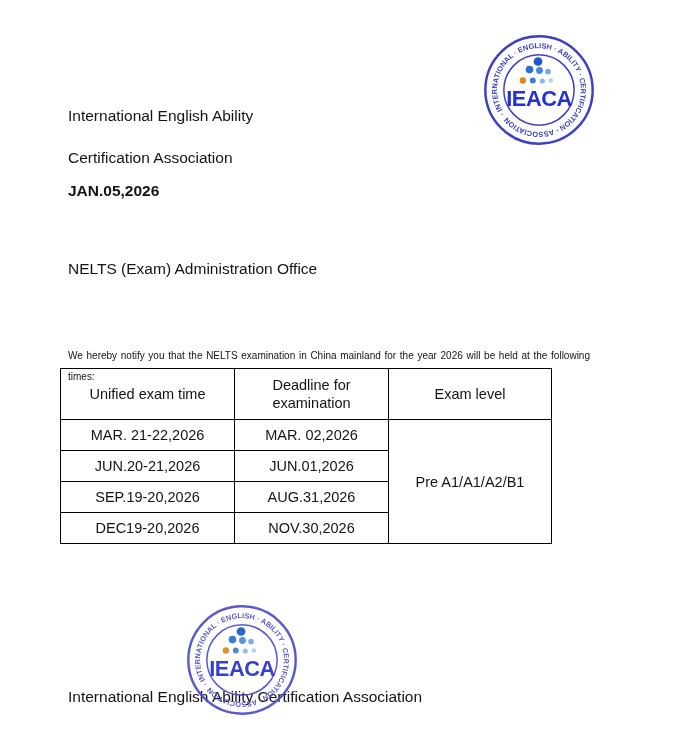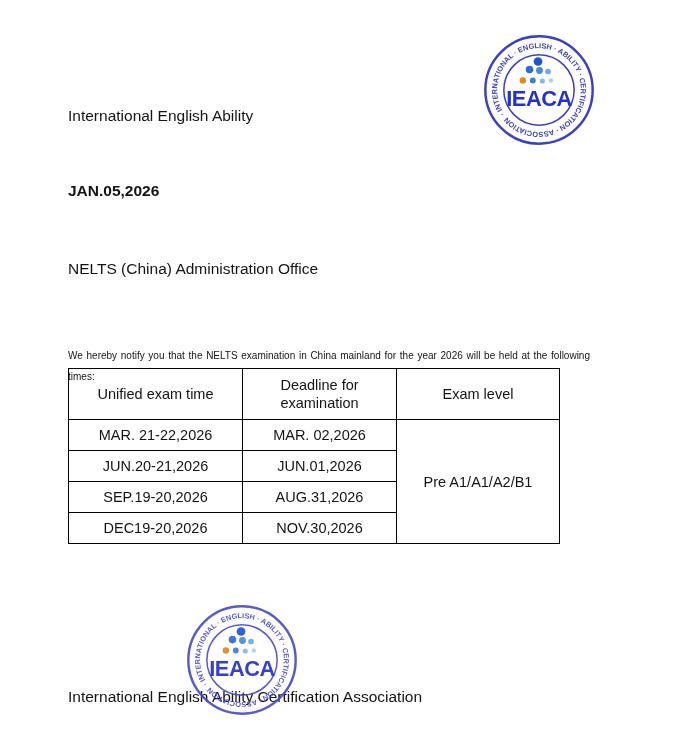--- a/index.html
+++ b/index.html
@@ -7,21 +7,21 @@
     position:relative;width:679px;height:741px;background:#ffffff;
     font-family:"Liberation Sans","DejaVu Sans",sans-serif;color:#141414;overflow:hidden;
   }
   .abs{position:absolute;margin-top:36px;}
   .line{font-size:15.5px;line-height:17px;white-space:nowrap;}
   .para{
     left:68px;top:310px;width:522px;font-size:10px;line-height:20.5px;
     text-align:justify;
   }
   table.exam{
-    position:absolute;left:68px;top:368px;border-collapse:collapse;table-layout:fixed;
+    position:absolute;left:60px;top:368px;border-collapse:collapse;table-layout:fixed;
   }
   table.exam th,table.exam td{
     border:1px solid #000;font-weight:400;font-size:14.5px;color:#141414;
     text-align:center;vertical-align:middle;padding:0 8px;background:transparent;
   }
   table.exam th{height:50px;line-height:18px;}
   table.exam td{height:30px;}
   .col1{width:157px;}
   .col2{width:137px;}
   .col3{width:146px;margin-left:21px;}
@@ -29,20 +29,21 @@
   .seal-top{left:482px;top:33px;}
   .seal-bottom{left:185px;top:603px;opacity:0.92;z-index:3;}
   .footer-line{left:68px;top:652px;z-index:1;}
 </style>
 </head>
 <body>
 
 <div class="page">
 
   <div class="abs line" style="left:68px;top:71px;">International English Ability</div>
+  <div class="abs line" style="left:68px;top:113px;">Certification Association</div>
   <div class="abs line" style="left:68px;top:146px;font-weight:bold;">JAN.05,2026</div>
 
   <svg class="seal seal-top" viewBox="0 0 120 120">
     <circle cx="60" cy="60" r="56.5" fill="none" stroke="#3c40c4" stroke-width="2.6"></circle>
     <circle cx="60" cy="60" r="37" fill="none" stroke="#3c40c4" stroke-width="1.6"></circle>
     <path id="ringA" d="M60,60 m-44,0 a44,44 0 1,1 88,0 a44,44 0 1,1 -88,0" fill="none"></path>
     <g transform="rotate(-35 60 60)">
       <text font-size="7.8" font-weight="bold" fill="#3c40c4">
         <textPath href="#ringA" textLength="272" lengthAdjust="spacingAndGlyphs">· INTERNATIONAL · ENGLISH · ABILITY · CERTIFICATION · ASSOCIATION</textPath>
       </text>
@@ -53,21 +54,21 @@
       <circle cx="60.5" cy="39.5" r="3.6" fill="#4a88dd"></circle>
       <circle cx="69.5" cy="40.5" r="3" fill="#74a8e8"></circle>
       <circle cx="43" cy="50" r="3.4" fill="#dd8a1c"></circle>
       <circle cx="53.5" cy="50" r="3.1" fill="#3f7cd8"></circle>
       <circle cx="63.5" cy="50.5" r="2.7" fill="#8ab6ec"></circle>
       <circle cx="72.5" cy="50" r="2.3" fill="#aed0f2"></circle>
     </g>
     <text x="60" y="77" text-anchor="middle" font-size="23" font-weight="bold" fill="#2430cf" letter-spacing="-0.5">IEACA</text>
   </svg>
 
-  <div class="abs line" style="left:68px;top:224px;">NELTS (China) Administration Office</div>
+  <div class="abs line" style="left:68px;top:224px;">NELTS (Exam) Administration Office</div>
 
   <div class="abs para">We hereby notify you that the NELTS examination in China mainland for the year 2026 will be held at the following times:</div>
 
   <table class="exam">
     <tbody>
         <tr>
       <th class="col1">Unified exam time</th>
       <th class="col2">Deadline for examination</th>
       <th class="col3">Exam level</th>
     </tr>

